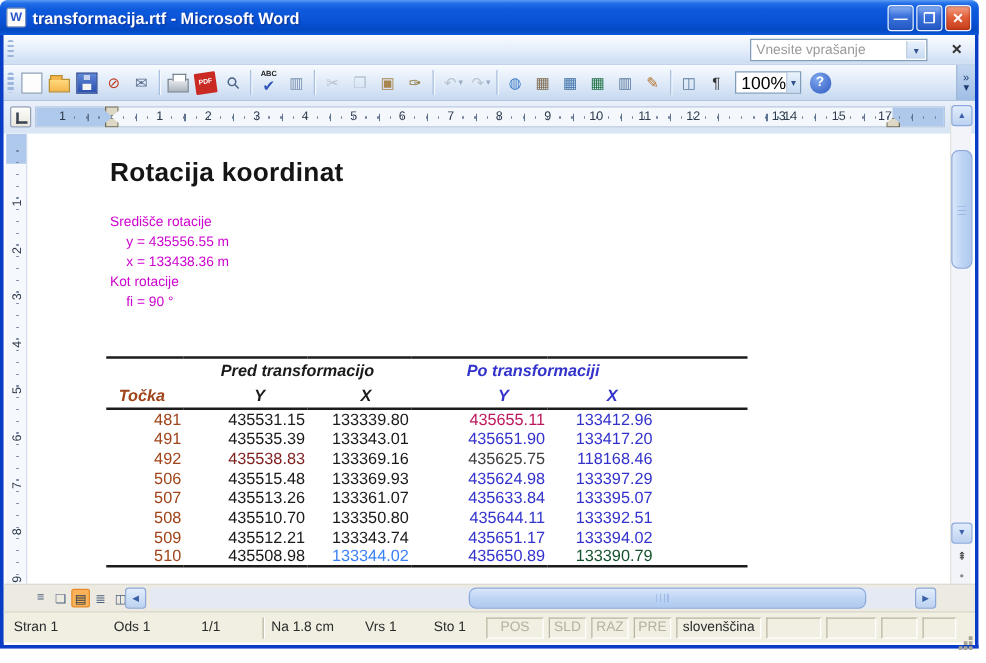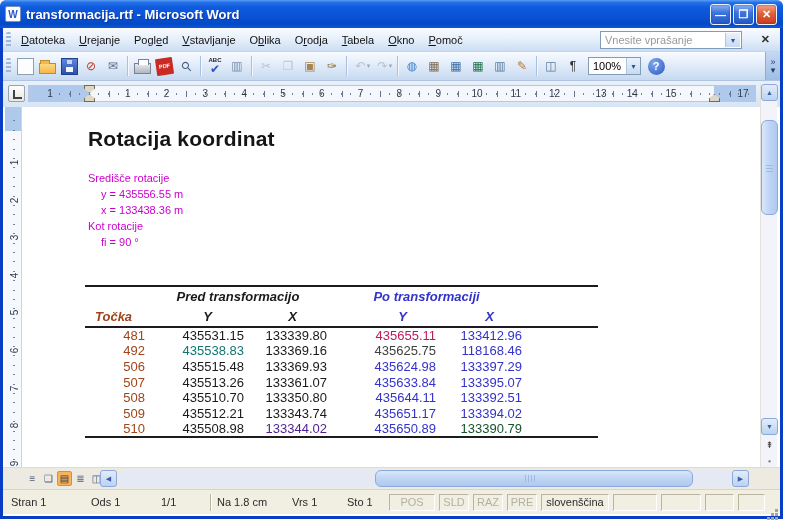--- a/index.html
+++ b/index.html
@@ -50,21 +50,21 @@
   .icn-save::after{content:"";position:absolute;bottom:2px;left:4px;right:4px;height:5px;background:#F4F4F4;}
   .icn-save::before{content:"";position:absolute;top:1px;left:5px;right:5px;height:4px;background:#C8D4EE;}
   .icn-print{background:linear-gradient(180deg,#E8EBEF,#AEB6BF);border:1px solid #7A8490;height:11px;margin-top:5px;font-size:0;}
   .icn-print::after{content:"";position:absolute;top:-5px;left:3px;width:9px;height:5px;background:#fff;border:1px solid #7A8490;border-bottom:none;}
   .icn-pdf{background:#C92A23;color:#fff;font-size:5.5px;font-weight:bold;border-radius:1px;transform:rotate(-8deg);}
   .icn-print-preview{transform:rotate(-45deg);font-size:13px;}
   .icn-help{background:radial-gradient(circle at 35% 30%,#7FA8EE,#2C58C0);border-radius:50%;color:#fff;font-weight:bold;font-size:11px;}
   .tsep{width:1px;height:20px;background:#A9C0DE;margin:0 3px;box-shadow:1px 0 0 #F4F8FD;}
   .dd{font-size:7px;color:#55698A;margin-left:-2px;}
   .tb-zoom{width:53px;height:18px;background:#fff;border:1px solid #7F9DB9;margin:0 4px;display:flex;align-items:center;position:relative;}
-  .tb-zoom .val{font-size:11px;color:#000;padding-left:4px;flex:1;}
+  .tb-zoom .val{font-size:14px;color:#000;padding-left:4px;flex:1;}
   .tb-zoom .zarr{width:14px;height:100%;background:linear-gradient(180deg,#EAF2FC,#C7DAF2);border-left:1px solid #AFC4DD;
     color:#33518A;font-size:8px;display:flex;align-items:center;justify-content:center;}
   .tb-overflow{position:absolute;right:0;top:0;bottom:0;width:15px;background:linear-gradient(180deg,#C4D8F1,#9FBDE4);
     border-left:1px solid #8FACD4;display:flex;flex-direction:column;align-items:center;justify-content:center;color:#1D3C70;font-size:9px;line-height:8px;}
 
   
   .rulerrow{height:26px;background:linear-gradient(180deg,#E9F0FA,#D8E5F5);position:relative;}
   .tabselector{position:absolute;left:5px;top:4px;width:17px;height:17px;background:linear-gradient(180deg,#FDFDFB,#E9E7DC);
     border:1px solid #95A2B8;border-radius:2px;}
   .tabselector::after{content:"";position:absolute;left:4px;top:4px;width:7px;height:7px;border-left:2px solid #39424E;border-bottom:2px solid #39424E;}
@@ -152,31 +152,20 @@
           <span>❐</span>
         </div>
         <div class="wbtn close">
           <span>✕</span>
         </div>
       </div>
   </div>
 
   <div class="menubar">
     <div class="grip"></div>
-    <div id="menu-items" style="display:flex;">
-        <div class="menu-item"><u>D</u>atoteka</div>
-        <div class="menu-item"><u>U</u>rejanje</div>
-        <div class="menu-item">Pogl<u>e</u>d</div>
-        <div class="menu-item"><u>V</u>stavljanje</div>
-        <div class="menu-item">O<u>b</u>lika</div>
-        <div class="menu-item">O<u>r</u>odja</div>
-        <div class="menu-item"><u>T</u>abela</div>
-        <div class="menu-item"><u>O</u>kno</div>
-        <div class="menu-item"><u>P</u>omoč</div>
-      </div>
     <div class="askbox">
       <span>Vnesite vprašanje</span>
       <span class="askarrow">▾</span>
     </div>
     <span class="menuclose">✕</span>
   </div>
 
   <div class="toolbar">
     <div class="grip"></div>
     <div id="toolbar-items" style="display:flex;align-items:center;">
@@ -339,24 +328,24 @@
           <span class="rnum" style="left: 176.4px;">3</span>
           <span class="rnum" style="left: 215.2px;">4</span>
           <span class="rnum" style="left: 254px;">5</span>
           <span class="rnum" style="left: 292.8px;">6</span>
           <span class="rnum" style="left: 331.6px;">7</span>
           <span class="rnum" style="left: 370.4px;">8</span>
           <span class="rnum" style="left: 409.2px;">9</span>
           <span class="rnum" style="left: 448px;">10</span>
           <span class="rnum" style="left: 486.8px;">11</span>
           <span class="rnum" style="left: 525.6px;">12</span>
-          <span class="rnum" style="left: 572px;">13</span>
+          <span class="rnum" style="left: 594px;">13</span>
           <span class="rnum" style="left: 603.2px;">14</span>
           <span class="rnum" style="left: 642px;">15</span>
-          <span class="rnum" style="left: 714px;">17</span>
+          <span class="rnum" style="left: 679px;">17</span>
         </div>
       <div class="marker mk-firstline"></div>
       <div class="marker mk-hanging"></div>
       <div class="marker mk-right"></div>
     </div>
   </div>
 
   <div class="docarea">
     <div class="vruler">
       <div class="vtop"></div>
@@ -409,22 +398,30 @@
               </tr>
               <tr class="drow">
                 <td style="color: rgb(160, 69, 26); padding-right: 2px;">481</td>
                 <td style="color: rgb(26, 26, 26); padding-right: 2px;">435531.15</td>
                 <td style="color: rgb(26, 26, 26); padding-right: 2px;">133339.80</td>
                 <td style="color: #be185d; padding-right: 2px;">435655.11</td>
                 <td style="color: rgb(51, 51, 204); padding-right: 2px;">133412.96</td>
                 <td></td>
               </tr>
               <tr class="drow">
+                <td style="color: rgb(160, 69, 26); padding-right: 2px;">491</td>
+                <td style="color: rgb(26, 26, 26); padding-right: 2px;">435535.39</td>
+                <td style="color: rgb(26, 26, 26); padding-right: 2px;">133343.01</td>
+                <td style="color: rgb(51, 51, 204); padding-right: 2px;">435651.90</td>
+                <td style="color: rgb(51, 51, 204); padding-right: 2px;">133417.20</td>
+                <td></td>
+              </tr>
+              <tr class="drow">
                 <td style="color: rgb(160, 69, 26); padding-right: 2px;">492</td>
-                <td style="color: #0f766e; padding-right: 2px;">435538.83</td>
+                <td style="color: #7f1d1d; padding-right: 2px;">435538.83</td>
                 <td style="color: rgb(26, 26, 26); padding-right: 2px;">133369.16</td>
                 <td style="color: #404040; padding-right: 2px;">435625.75</td>
                 <td style="color: rgb(51, 51, 204); padding-right: 2px;">118168.46</td>
                 <td></td>
               </tr>
               <tr class="drow">
                 <td style="color: rgb(160, 69, 26); padding-right: 2px;">506</td>
                 <td style="color: rgb(26, 26, 26); padding-right: 2px;">435515.48</td>
                 <td style="color: rgb(26, 26, 26); padding-right: 2px;">133369.93</td>
                 <td style="color: rgb(51, 51, 204); padding-right: 2px;">435624.98</td>
@@ -451,21 +448,21 @@
                 <td style="color: rgb(160, 69, 26); padding-right: 2px;">509</td>
                 <td style="color: rgb(26, 26, 26); padding-right: 2px;">435512.21</td>
                 <td style="color: rgb(26, 26, 26); padding-right: 2px;">133343.74</td>
                 <td style="color: rgb(51, 51, 204); padding-right: 2px;">435651.17</td>
                 <td style="color: rgb(51, 51, 204); padding-right: 2px;">133394.02</td>
                 <td></td>
               </tr>
               <tr class="drow botrule">
                 <td style="color: rgb(160, 69, 26); padding-right: 2px;">510</td>
                 <td style="color: rgb(26, 26, 26); padding-right: 2px;">435508.98</td>
-                <td style="color: #4c1d95; padding-right: 2px;">133344.02</td>
+                <td style="color: #3b82f6; padding-right: 2px;">133344.02</td>
                 <td style="color: rgb(51, 51, 204); padding-right: 2px;">435650.89</td>
                 <td style="color: #14532d; padding-right: 2px;">133390.79</td>
                 <td></td>
               </tr>
             </tbody>
           </table>
         </div>
     </div>
   </div>
 

